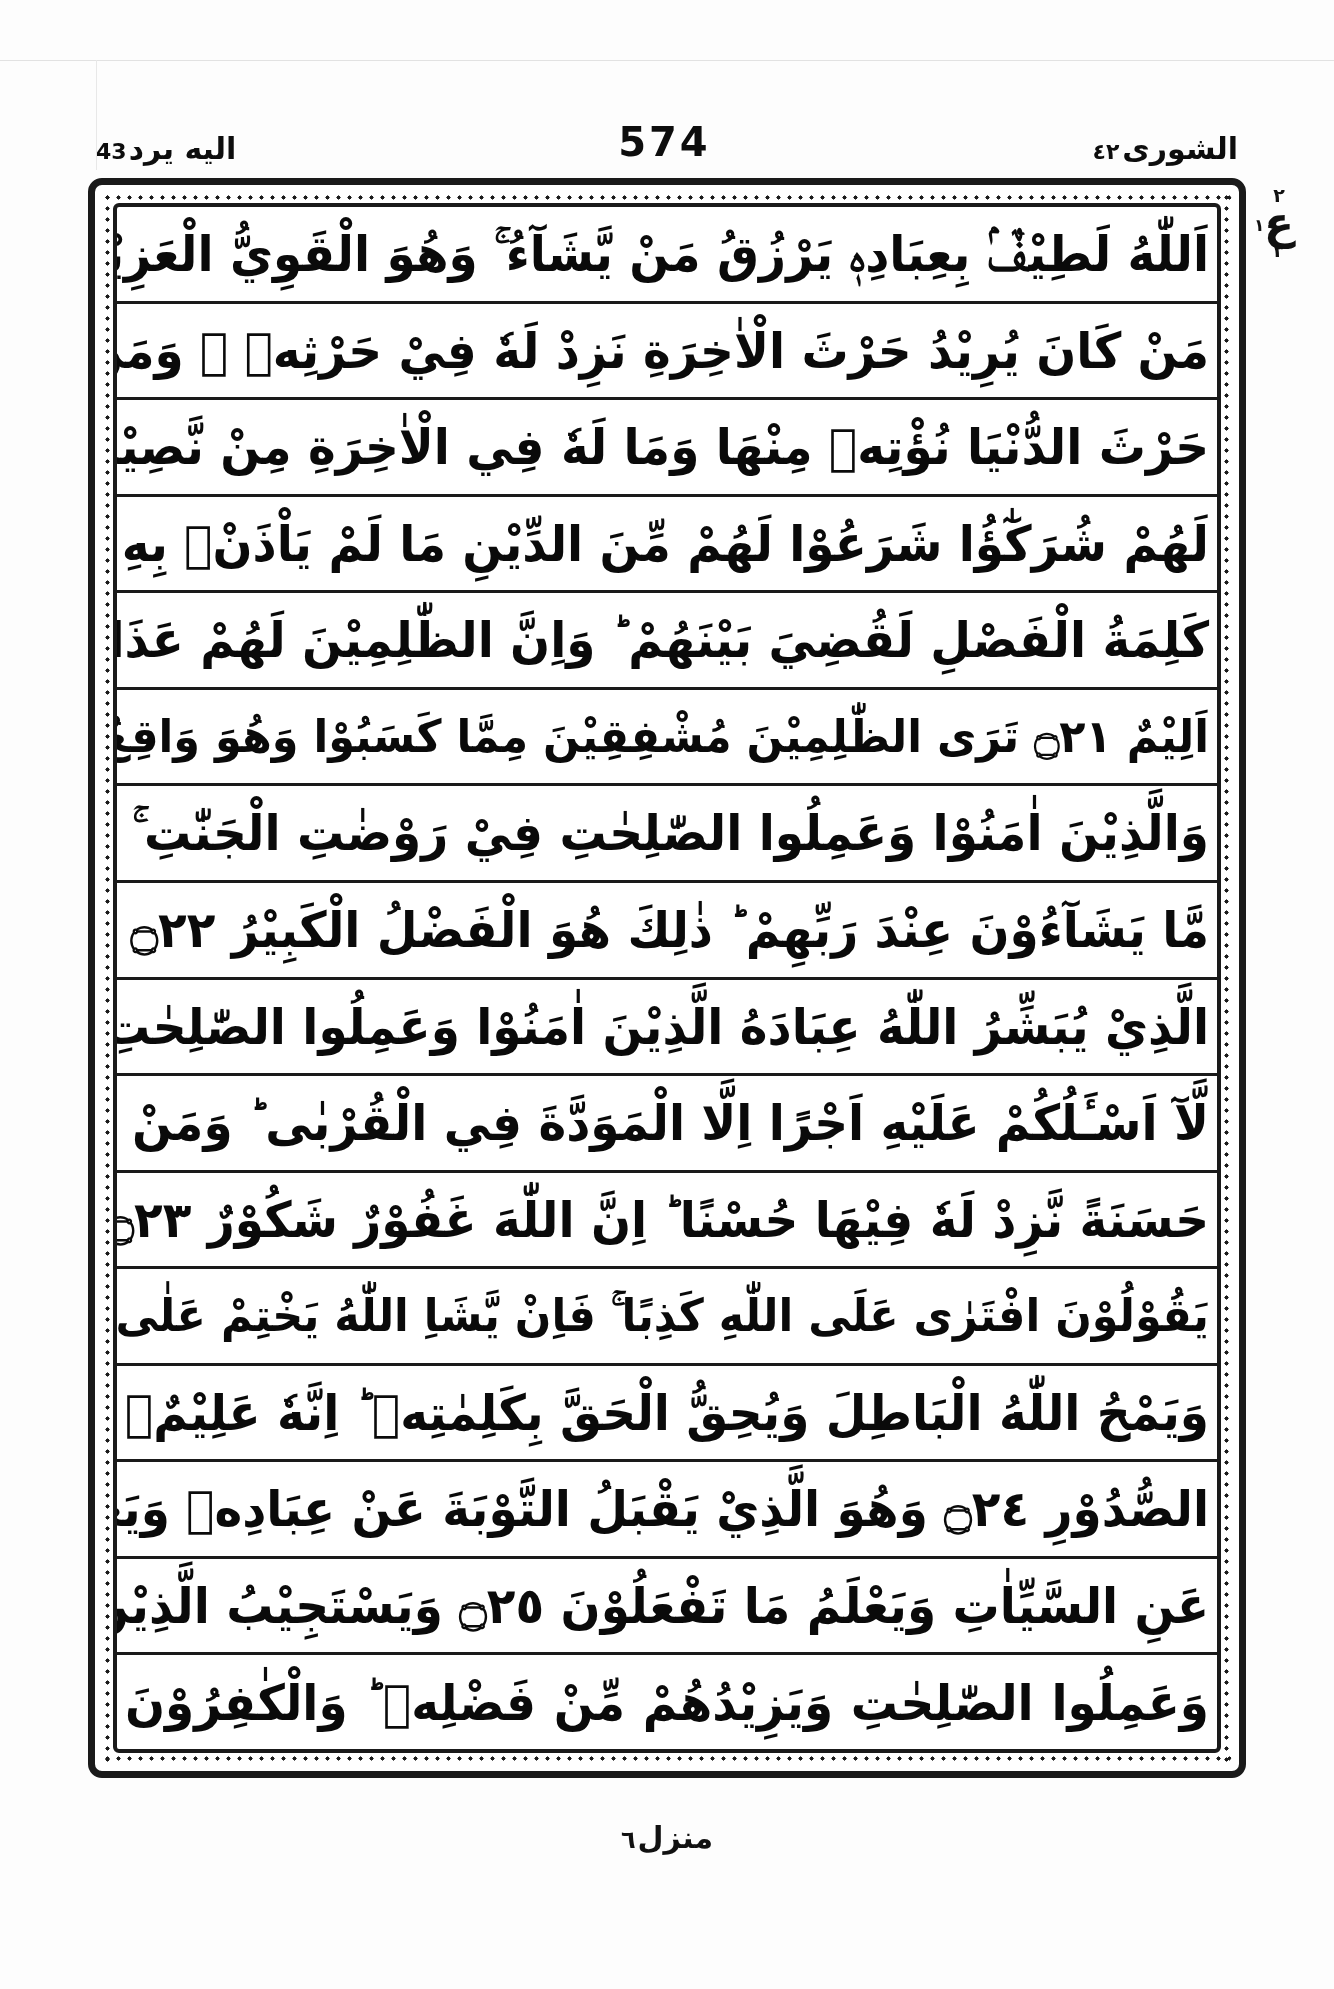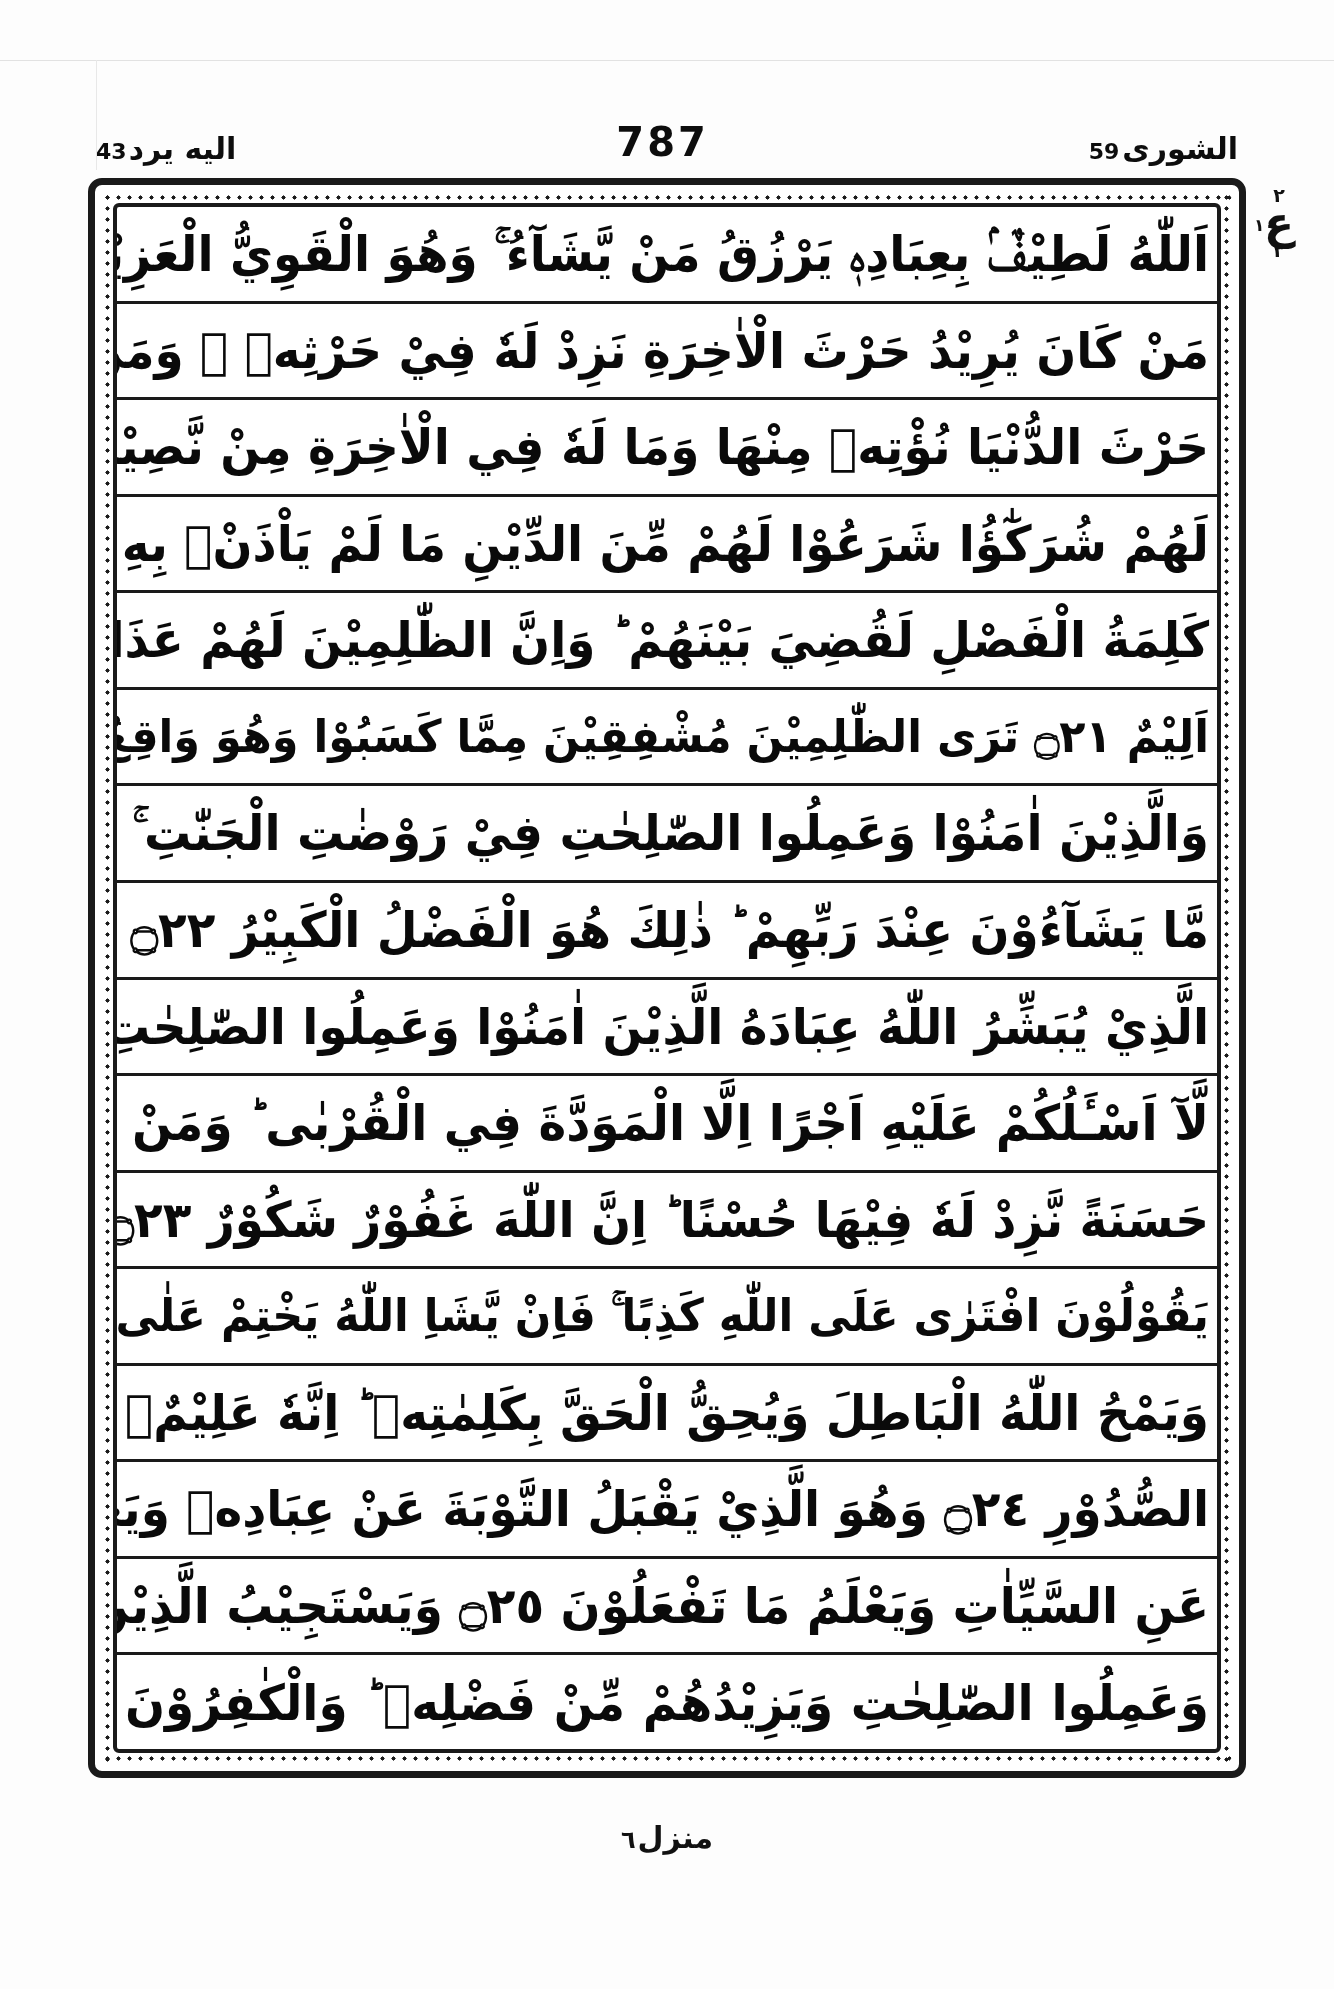--- a/index.html
+++ b/index.html
@@ -199,24 +199,24 @@
 <body>
 
 <div class="page">
 
   <div class="rule-top"></div>
   <div class="rule-left"></div>
 
   <div class="header">
     <div class="header-cell header-surah">
       <span>الشورى</span>
-        <span class="hdr-num">59</span>
-    </div>
-
-    <div class="header-cell header-page">787</div>
+        <span class="hdr-num">٤٢</span>
+    </div>
+
+    <div class="header-cell header-page">574</div>
 
     <div class="header-cell header-juz">
       <span>اليه يرد</span>
         <span class="hdr-num">43</span>
     </div>
   </div>
 
   <div class="frame-outer">
     <div class="frame-dots"></div>
     <div class="frame-inner">

